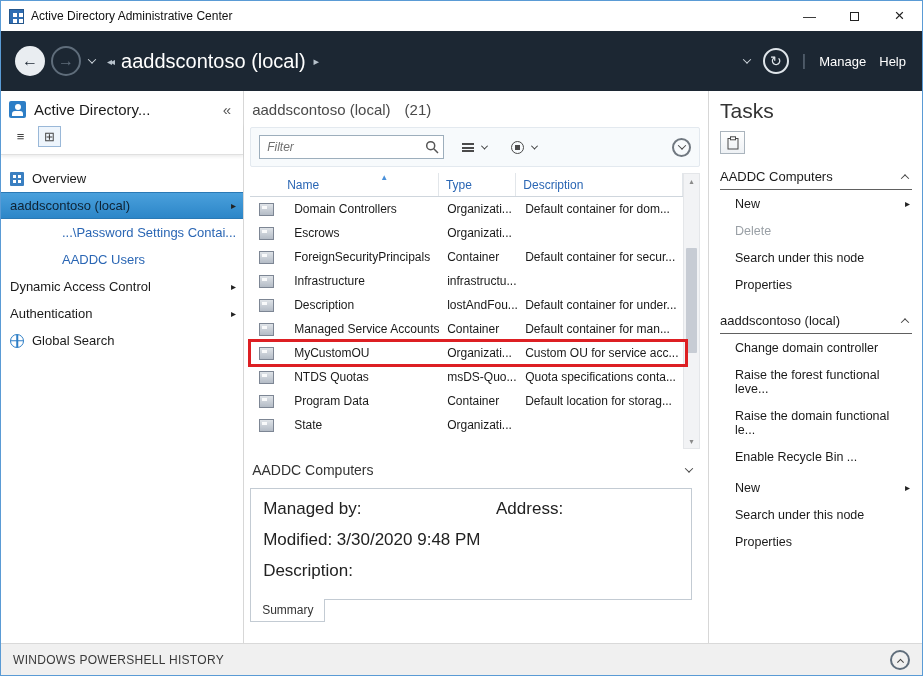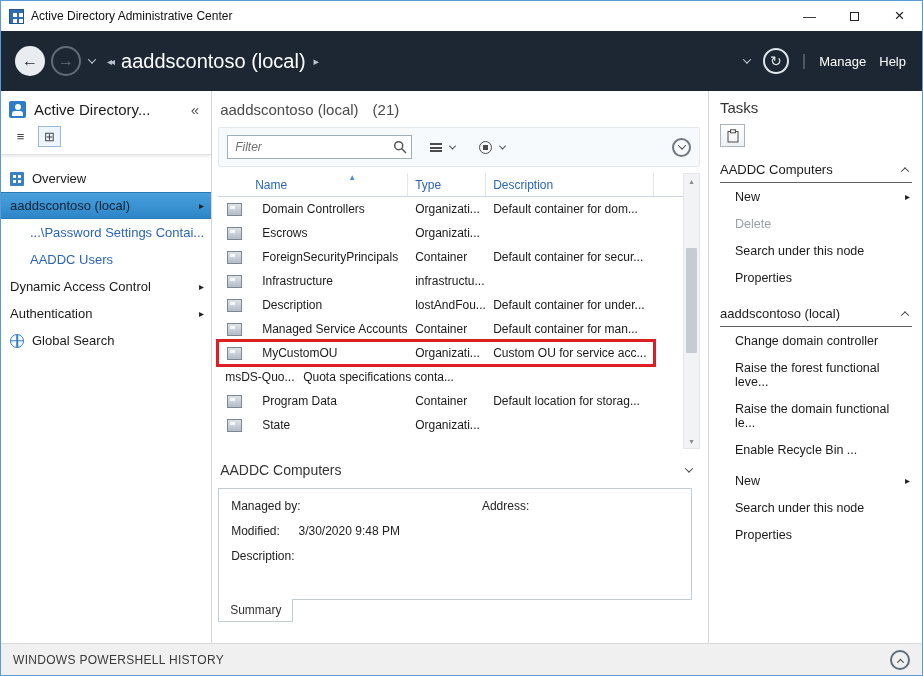--- a/index.html
+++ b/index.html
@@ -48,21 +48,21 @@
   .sb-title { font-size:15px; color:#1a1a1a; flex:1; white-space:nowrap; overflow:hidden; }
   .sb-collapse { color:#555; font-size:15px; padding:0 4px; }
   .sb-toolbar { display:flex; gap:6px; padding:2px 8px 7px; border-bottom:1px solid #e0e0e0; box-shadow:0 2px 3px rgba(0,0,0,.07); }
   .sb-tool { width:23px; height:21px; display:flex; align-items:center; justify-content:center; font-size:13px; color:#444; }
   .sb-tool.selected { border:1px solid #9ab8d8; background:#eef5fc; }
   .sb-items { padding-top:10px; }
   .sb-item { height:27px; display:flex; align-items:center; gap:8px; padding:0 7px 0 9px; font-size:13px; color:#1a1a1a; white-space:nowrap; overflow:hidden; }
   .sb-item .spacer { flex:1; }
   .sb-item .arrow { color:#222; font-size:10px; }
   .sb-item.selected { background:linear-gradient(#4aa0dc,#2c86c8); border-top:1px solid #2a79b5; border-bottom:1px solid #2a79b5; color:#0e2233; font-weight:400; }
-  .sb-item.link { color:#2a66b4; padding-left:29px; }
+  .sb-item.link { color:#2a66b4; padding-left:29px;margin-left:32px; }
   .grid-icon { width:14px; height:14px; background:#3a7fc1; border-radius:1px; position:relative; flex:0 0 14px; }
   .grid-icon::before { content:""; position:absolute; top:3px; left:3px; width:3px; height:3px; background:#fff; box-shadow:5px 0 #fff,0 5px #fff,5px 5px #fff; }
   .globe-icon { width:14px; height:14px; border:1.5px solid #2d7ec6; border-radius:50%; position:relative; flex:0 0 14px; }
   .globe-icon::before { content:""; position:absolute; top:50%; left:0; right:0; height:1.5px; background:#2d7ec6; transform:translateY(-50%); }
   .globe-icon::after { content:""; position:absolute; left:50%; top:0; bottom:0; width:1.5px; background:#2d7ec6; transform:translateX(-50%); }
 
   
   .main { flex:1; min-width:0; display:flex; flex-direction:column; background:#fff; overflow:hidden; }
   .main-header { padding:10px 12px 7px 8px; font-size:15px; color:#4a4a4a; display:flex; gap:14px; }
   .toolbar { display:flex; align-items:center; gap:12px; margin:2px 8px 0 6px; padding:7px 8px; background:#f7fafc; border:1px solid #e3e9ef; border-radius:2px; }
@@ -95,29 +95,29 @@
   .ou-icon { width:15px; height:13px; flex:0 0 15px; background:linear-gradient(#dfe3e8,#b4bcc6); border:1px solid #7d8694; position:relative; }
   .ou-icon::before { content:""; position:absolute; left:2px; top:2px; width:5px; height:3px; background:#fff; opacity:.85; }
 
   .vscroll { flex:0 0 17px; height:276px; background:#f2f3f5; border:1px solid #e4e6e9; display:flex; flex-direction:column; align-items:center; }
   .vs-arrow { height:14px; width:100%; display:flex; align-items:center; justify-content:center; color:#8a8a8a; font-size:8px; }
   .vs-track { flex:1; width:100%; position:relative; }
   .vs-thumb { position:absolute; top:60px; left:2px; right:2px; height:105px; background:#c7ccd4; border-radius:1px; }
 
   .detail-header { display:flex; align-items:center; margin:8px 8px 0 6px; padding:5px 8px 4px 2px; font-size:14px; color:#333; }
   .detail-header .dchev { margin-left:auto; }
-  .detail-box { margin:6px 16px 0 6px; border:1px solid #c3cbd3; height:112px; padding:10px 12px; font-size:12px; color:#222;
+  .detail-box { margin:6px 16px 0 6px; border:1px solid #c3cbd3; height:112px; padding:10px 12px; font-size:17px; color:#222;
                 display:grid; grid-template-columns:56% 44%; align-content:start; row-gap:11px; }
   .dlabel { display:inline-block; min-width:64px; }
   .summary-tab { margin-left:6px; margin-top:-1px; display:inline-block; width:fit-content; border:1px solid #c3cbd3; border-top:none;
                  background:#fff; padding:4px 11px; font-size:12px; color:#333; }
 
   
   .tasks { flex:0 0 214px; border-left:1px solid #d7d7d7; background:#fff; padding:8px 10px 0 11px; overflow:hidden; }
-  .tasks-title { font-size:15px; color:#333; }
+  .tasks-title { font-size:21px; color:#333; }
   .tasks-btn { margin-top:8px; width:25px; height:23px; border:1px solid #aab4bd; background:linear-gradient(#fff,#eef1f4);
                display:flex; align-items:center; justify-content:center; }
   .task-section-header { display:flex; align-items:center; margin-top:11px; padding:4px 2px 5px 0; border-bottom:1px solid #606060;
                          font-size:13px; color:#1a1a1a; }
   .task-section-header .schev { margin-left:auto; margin-right:2px; }
   .task-item { display:flex; align-items:center; padding:6.5px 2px 6.5px 15px; font-size:12.5px; color:#1a1a1a; }
   .task-item.disabled { color:#9aa0a6; }
   .task-item .arrow { margin-left:auto; font-size:10px; color:#222; }
   .task-item.gap { margin-top:4px; }
 
@@ -292,20 +292,24 @@
             </div>
             <div class="trow red">
               <span class="c-name">
                   <span class="ou-icon"></span>
                   <span>MyCustomOU</span>
                 </span>
               <span class="c-type">Organizati...</span>
               <span class="c-desc">Custom OU for service acc...</span>
             </div>
             <div class="trow">
+              <span class="c-name">
+                  <span class="ou-icon"></span>
+                  <span>NTDS Quotas</span>
+                </span>
               <span class="c-type">msDS-Quo...</span>
               <span class="c-desc">Quota specifications conta...</span>
             </div>
             <div class="trow">
               <span class="c-name">
                   <span class="ou-icon"></span>
                   <span>Program Data</span>
                 </span>
               <span class="c-type">Container</span>
               <span class="c-desc">Default location for storag...</span>

